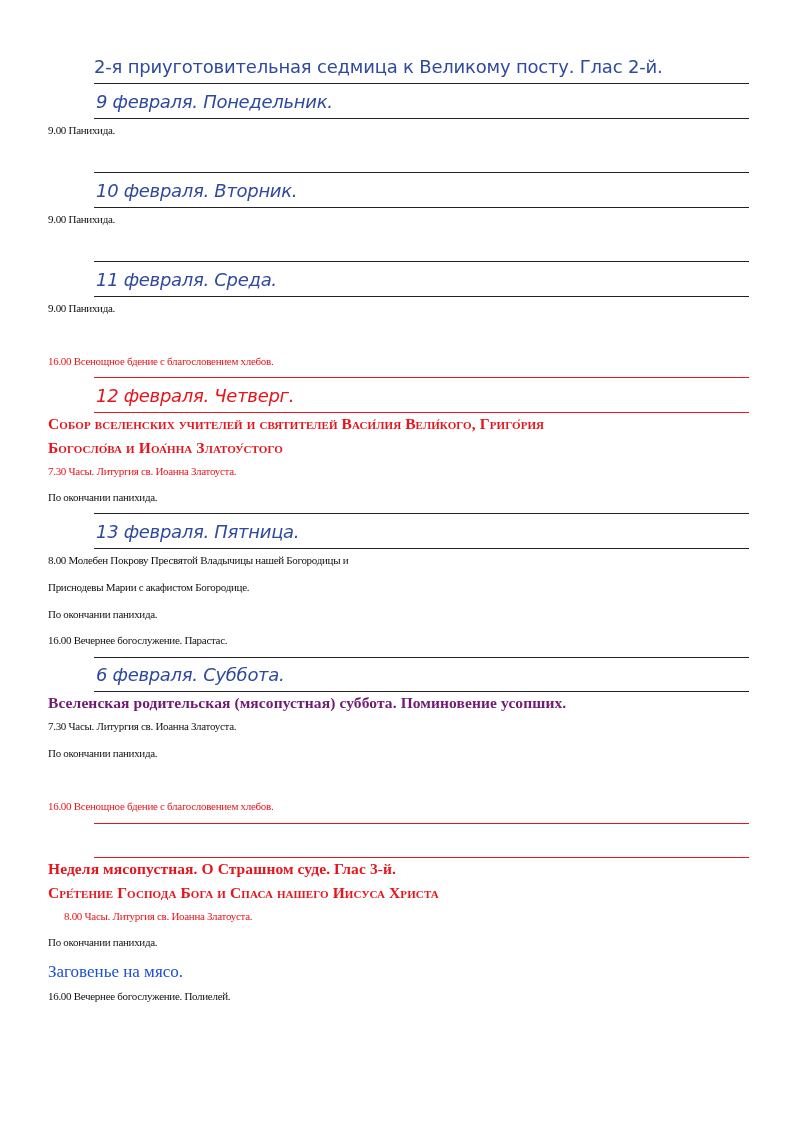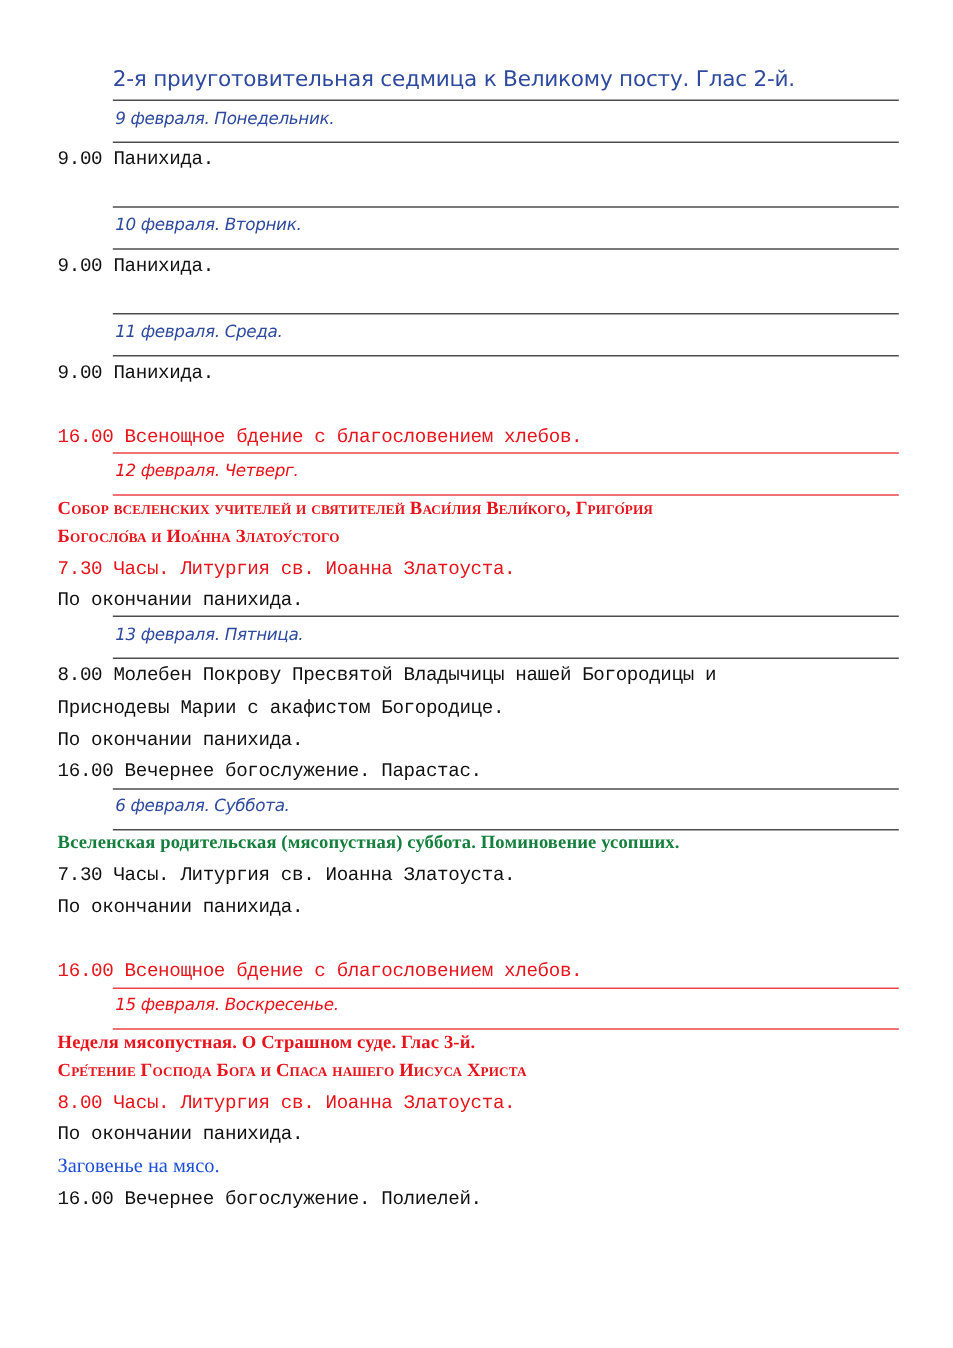--- a/index.html
+++ b/index.html
@@ -2,28 +2,28 @@
 <html><head>
 <meta charset="utf-8">
 <style>
   html, body { margin: 0; padding: 0; background: #ffffff; }
   body { width: 794px; height: 1123px; position: relative; overflow: hidden; }
   .page { position: absolute; left: 0; top: 4px; width: 794px; height: 1123px; }
   .abs { position: absolute; white-space: nowrap; }
   .line { position: absolute; left: 94px; width: 655px; height: 0; border-top: 1.5px solid #222; }
   .line.red { border-top-color: #e8141c; }
   .title { left: 94px; font-size: 18px; color: #2e4a9e; font-family: "DejaVu Sans", sans-serif; letter-spacing: -0.2px; }
-  .day { left: 96px; font-size: 14px; font-style: italic; font-family: "DejaVu Sans", sans-serif; letter-spacing: -0.3px; }
+  .day { left: 96px; font-size: 18px; font-style: italic; font-family: "DejaVu Sans", sans-serif; letter-spacing: -0.3px; }
   .day.blue { color: #2e4a9e; }
   .day.red { color: #e8141c; }
-  .txt { left: 48px; font-size: 16px; color: #111; font-family: Liberation Mono, monospace; letter-spacing: -0.3px; }
+  .txt { left: 48px; font-size: 11px; color: #111; font-family: Liberation Serif, serif; letter-spacing: -0.3px; }
   .txt.red { color: #e8141c; }
   .feast { left: 48px; font-size: 15.5px; font-weight: bold; font-family: "Liberation Serif", serif; color: #e8141c; font-variant: small-caps; letter-spacing: 0.1px; }
   .feast.plain { font-variant: normal; }
-  .feast.blue { color: #15803d; font-variant: normal; }
+  .feast.blue { color: #701a75; font-variant: normal; }
   .serifplain { left: 48px; font-size: 17px; font-family: "Liberation Serif", serif; color: #1d4ed8; }
 </style>
 </head>
 <body>
 
 <div class="page">
 
   <div class="abs title" style="top:52px;">2-я приуготовительная седмица к Великому посту. Глас 2-й.</div>
   <div class="line" style="top:79px;"></div>
 
@@ -60,22 +60,21 @@
   <div class="line" style="top:653px;"></div>
 
   <div class="abs day blue" style="top:660px;">6 февраля. Суббота.</div>
   <div class="line" style="top:687px;"></div>
   <div class="abs feast blue" style="top:690px;">Вселенская родительская (мясопустная) суббота. Поминовение усопших.</div>
   <div class="abs txt" style="top:716px;">7.30 Часы. Литургия св. Иоанна Златоуста.</div>
   <div class="abs txt" style="top:743px;">По окончании панихида.</div>
   <div class="abs txt red" style="top:796px;">16.00 Всенощное бдение с благословением хлебов.</div>
   <div class="line red" style="top:819px;"></div>
 
-  <div class="abs day red" style="top:826px;">15 февраля. Воскресенье.</div>
   <div class="line red" style="top:853px;"></div>
   <div class="abs feast plain" style="top:856px;text-align:center;">Неделя мясопустная. О Страшном суде. Глас 3-й.</div>
   <div class="abs feast" style="top:880px;">Сре́тение Господа Бога и Спаса нашего Иисуса Христа</div>
-  <div class="abs txt red" style="top:906px;">8.00 Часы. Литургия св. Иоанна Златоуста.</div>
+  <div class="abs txt red" style="top:906px;margin-left:16px;">8.00 Часы. Литургия св. Иоанна Златоуста.</div>
   <div class="abs txt" style="top:932px;">По окончании панихида.</div>
   <div class="abs serifplain" style="top:958px;">Заговенье на мясо.</div>
   <div class="abs txt" style="top:986px;">16.00 Вечернее богослужение. Полиелей.</div>
 
 </div>
 
 </body></html>

